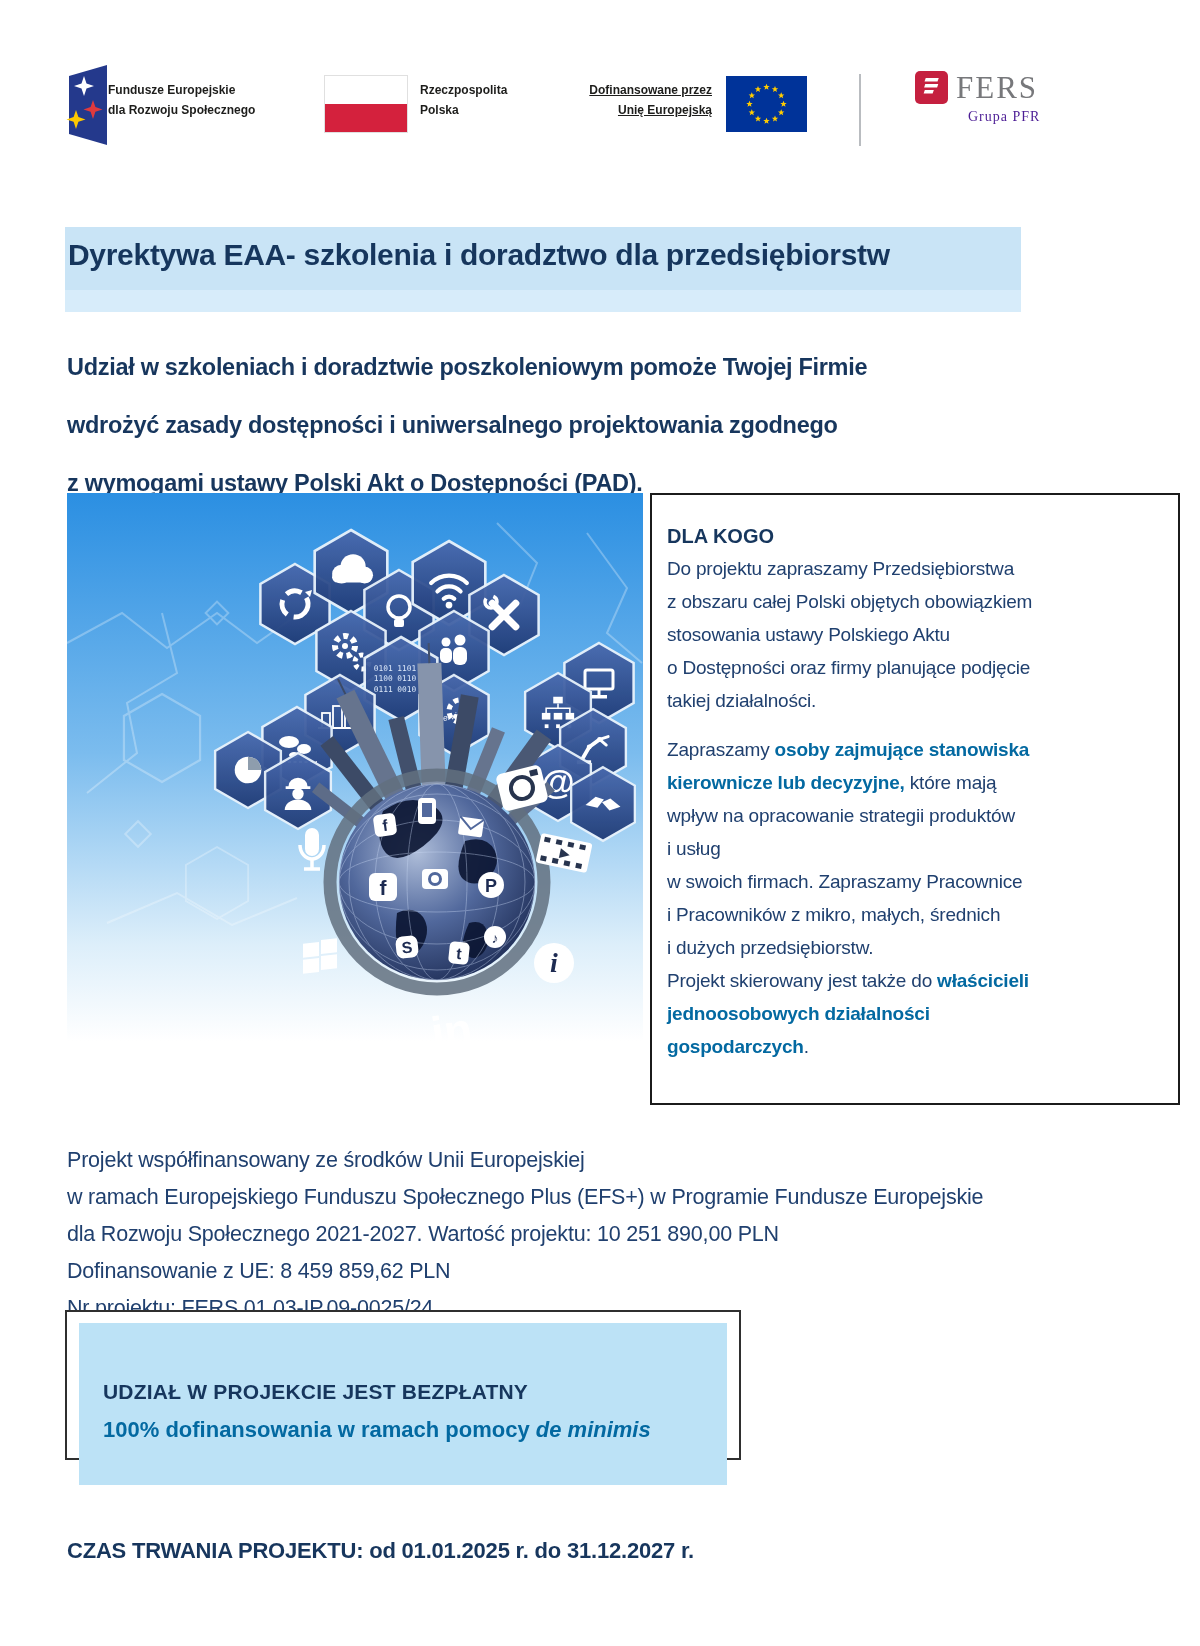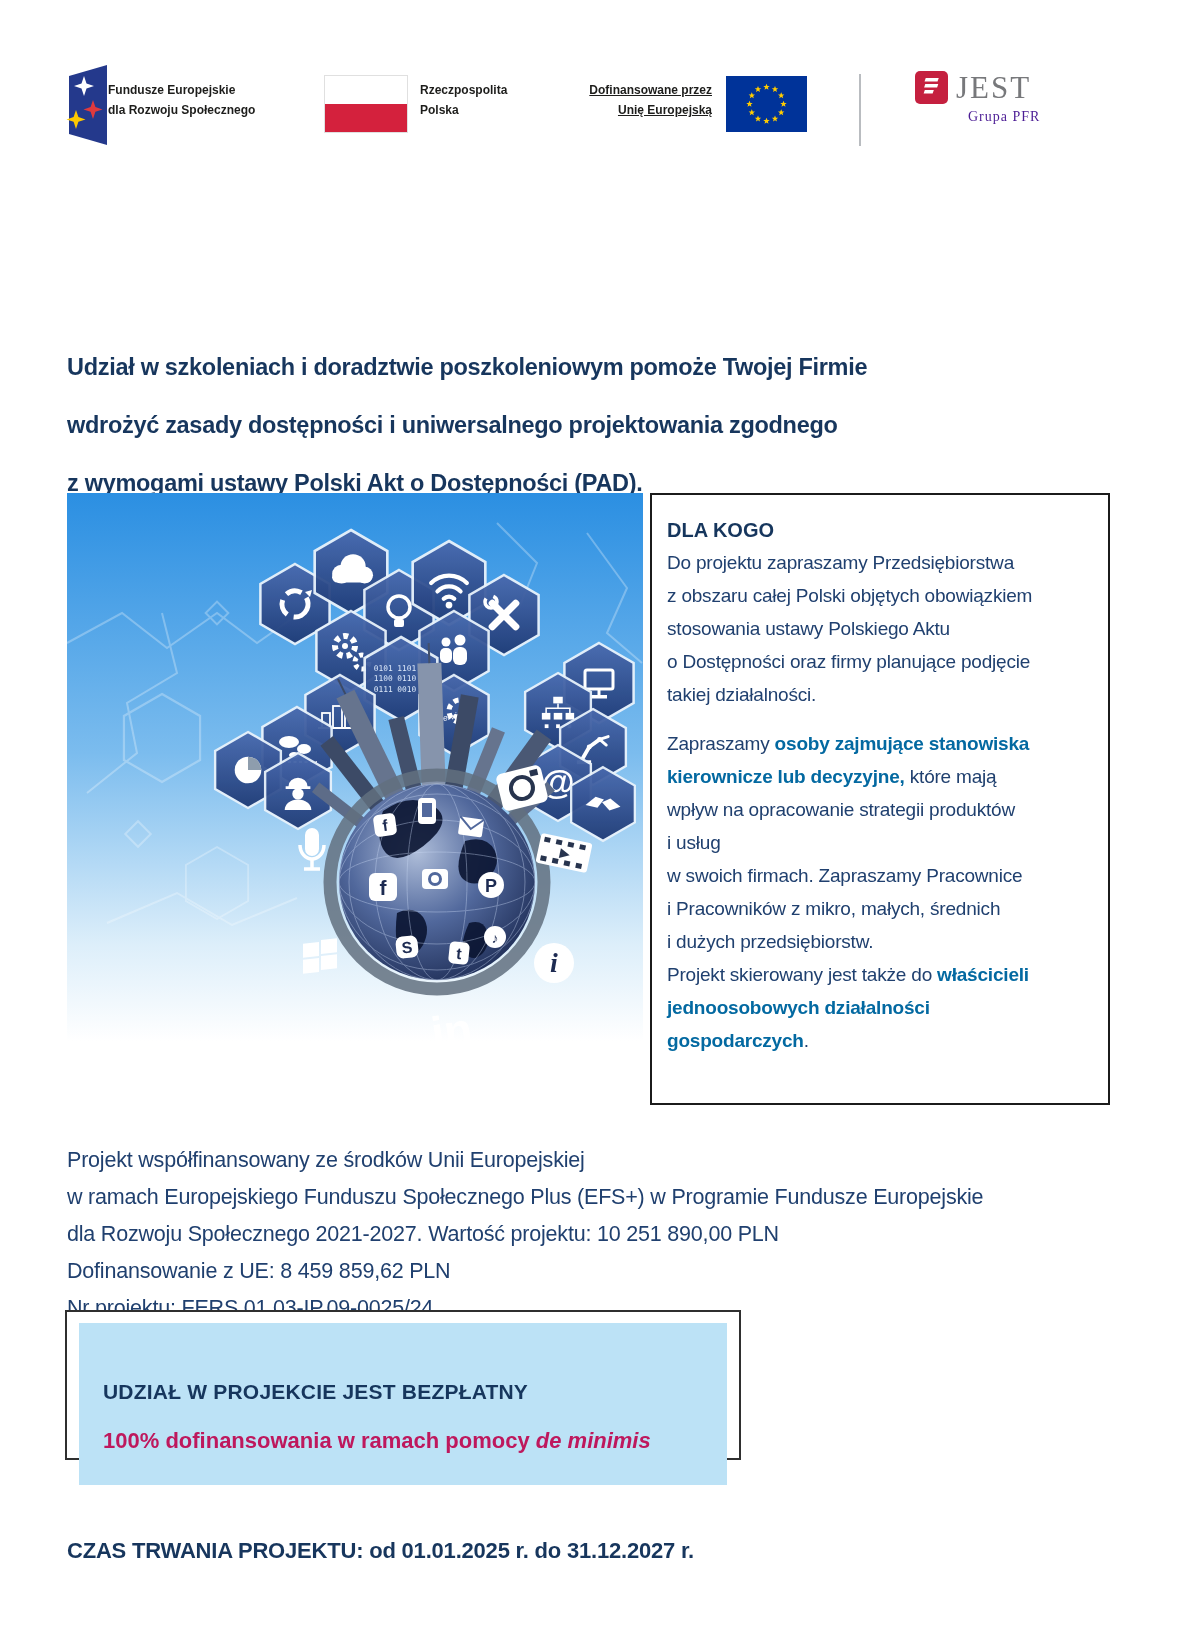--- a/index.html
+++ b/index.html
@@ -12,33 +12,33 @@
   .parp-sub{font-family:"Liberation Serif","DejaVu Serif",serif;font-size:14px;color:#4c1d95;letter-spacing:1px;}
   .divider{width:2px;background:#b9bcc0;}
   
   .banner{left:65px;top:227px;width:956px;height:85px;
           background:linear-gradient(180deg,#C9E4F6 0 74%,#D7ECFA 74% 100%);}
   .banner h1{margin:0;padding:11px 0 0 3px;font-size:30px;font-weight:bold;color:#16365D;letter-spacing:-0.3px;}
   
   .intro{left:67px;top:338px;width:980px;font-size:23.5px;font-weight:bold;color:#17365D;
          line-height:58px;letter-spacing:-0.3px;}
   
-  .kogo{left:650px;top:493px;width:460px;height:612px;border:2px solid #1b1b1b;background:#fff;
-        box-sizing:border-box;padding:24px 15px;}
+  .kogo{left:650px;top:493px;width:530px;height:612px;border:2px solid #1b1b1b;background:#fff;
+        box-sizing:border-box;padding:30px 15px;}
   .kogo h3{margin:0 0 4px 0;font-size:20px;font-weight:bold;color:#16365D;}
   .kogo p{margin:0 0 16px 0;font-size:19px;line-height:33px;color:#20406F;letter-spacing:-0.2px;}
   .kogo .b{font-weight:bold;color:#0369a1;}
   
   .funding{left:67px;top:1142px;width:1070px;font-size:21.5px;color:#20406F;line-height:37px;letter-spacing:-0.2px;}
   
   .freebox{left:65px;top:1310px;width:676px;height:150px;border:2px solid #2f2f2f;background:#fff;box-sizing:border-box;}
   .freebox-inner{position:absolute;left:12px;right:12px;top:11px;height:162px;background:#BCE2F6;}
   .freebox-text{padding:57px 0 0 24px;}
   .freebox-l1{font-size:21px;font-weight:bold;color:#16365D;letter-spacing:0.2px;}
-  .freebox-l2{margin-top:24px;font-size:22px;font-weight:bold;color:#be185d;}
+  .freebox-l2{margin-top:13px;font-size:22px;font-weight:bold;color:#0369a1;}
   .freebox-l2 em{font-style:italic;}
   
   .footer{left:67px;top:1538px;font-size:22px;font-weight:bold;color:#17365D;letter-spacing:-0.2px;}
 </style>
 </head>
 <body>
 
 <div class="page">
 
   <div class="abs" style="left:57px;top:63px;width:50px;height:84px;">
@@ -86,23 +86,26 @@
   <div class="abs" style="left:915px;top:71px;">
     <svg width="33" height="33" viewBox="0 0 33 33">
       <rect width="33" height="33" rx="5" fill="#C5203F"></rect>
       <g fill="#ffffff" transform="skewX(-18)">
         <rect x="13" y="7" width="13" height="3.6"></rect>
         <rect x="14.5" y="13" width="13" height="3.6"></rect>
         <rect x="16" y="19" width="9" height="3.6"></rect>
       </g>
     </svg>
   </div>
-  <div class="abs parp-name" style="left:956px;top:70px;">JEST</div>
+  <div class="abs parp-name" style="left:956px;top:70px;">FERS</div>
   <div class="abs parp-sub" style="left:968px;top:109px;">Grupa PFR</div>
 
+  <div class="abs banner">
+    <h1>Dyrektywa EAA- szkolenia i doradztwo dla przedsiębiorstw</h1>
+  </div>
 
   <div class="abs intro">Udział w szkoleniach i doradztwie poszkoleniowym pomoże Twojej Firmie<br>wdrożyć zasady dostępności i uniwersalnego projektowania zgodnego<br>z wymogami ustawy Polski Akt o Dostępności (PAD).</div>
 
   <div class="abs" style="left:67px;top:493px;width:576px;height:577px;">
   <svg width="576" height="577" viewBox="0 0 576 577">
     <defs>
       <linearGradient id="sky" x1="0" y1="0" x2="0" y2="1">
         <stop offset="0" stop-color="#2B8FE2"></stop>
         <stop offset="0.45" stop-color="#7BBCEE"></stop>
         <stop offset="0.78" stop-color="#DCEEFA"></stop>

